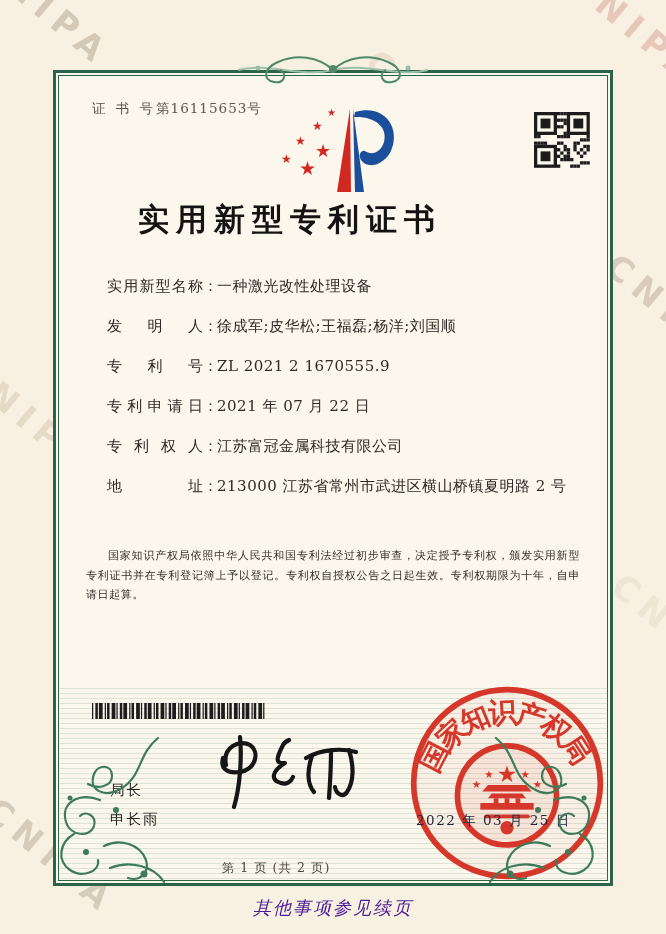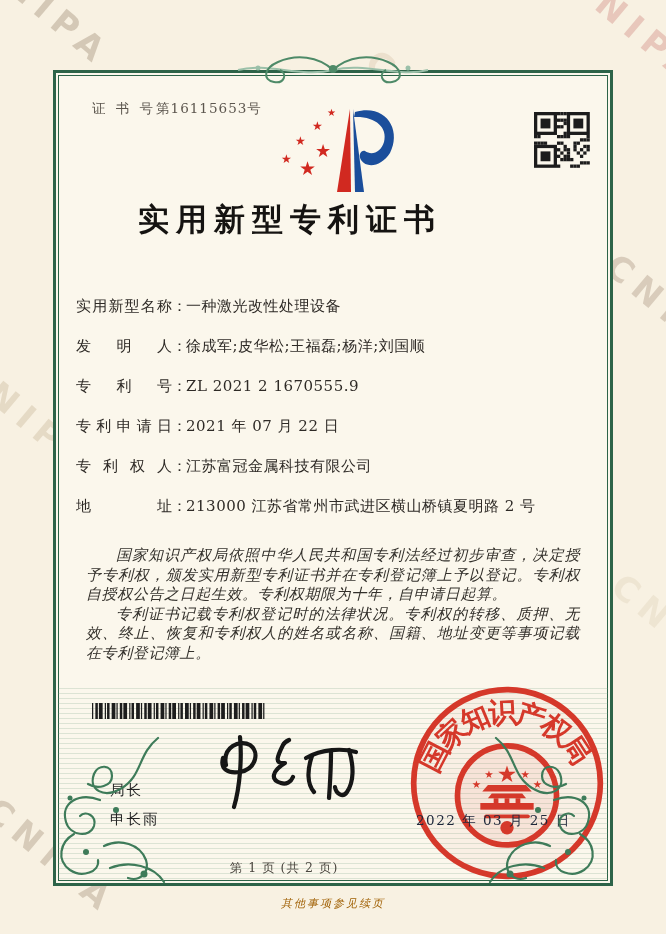--- a/index.html
+++ b/index.html
@@ -28,49 +28,49 @@
   .cert-no{position:absolute;left:92px;top:100px;z-index:3;font-size:13.5px;color:#5c564e;letter-spacing:3px;}
   .cert-no .num{letter-spacing:1px;}
   .logo{position:absolute;left:279px;top:102px;width:125px;height:96px;z-index:3;}
   .logo .st{position:absolute;color:#d12920;line-height:1;}
   .qr{position:absolute;left:533px;top:112px;width:58px;height:56px;z-index:3;}
   .title{
     position:absolute;left:0;top:199px;width:580px;text-align:center;z-index:3;
     font-size:31px;font-weight:bold;letter-spacing:7px;color:#151311;
   }
   
-  .fields{position:absolute;left:76px;top:277px;width:500px;z-index:3;margin-top:20px;}
+  .fields{position:absolute;left:107px;top:277px;width:500px;z-index:3;}
   .frow{margin-bottom:24px;font-size:15px;color:#2e2a26;white-space:nowrap;height:16px;}
   .flabel{display:inline-block;width:96px;text-align:justify;text-align-last:justify;vertical-align:top;}
   .fcolon{display:inline-block;width:14px;}
   .fvalue{letter-spacing:0.5px;}
   .frow .pair2{margin-left:30px;}
   .frow .pair2 .flabel{width:80px;}
   
   .legal{position:absolute;left:86px;top:546px;width:494px;z-index:3;
-    font-size:15px;line-height:19.5px;color:#33302b;font-style:italic;letter-spacing:0.6px;text-align:justify;}
+    font-size:11px;line-height:19.5px;color:#33302b;letter-spacing:0.6px;text-align:justify;}
   .legal p{margin:0;text-indent:2em;}
   
   .barcode{position:absolute;left:92px;top:703px;width:175px;height:16px;z-index:3;}
   .barcode svg rect{fill:#1d1d1d;}
   .signer{position:absolute;left:110px;top:753px;z-index:3;
     font-family:"DejaVu Sans","Liberation Sans",sans-serif;font-size:14.5px;color:#242424;margin-top:28px;}
   .signer div{margin-bottom:10px;letter-spacing:2px;}
   .signature{position:absolute;left:188px;top:731px;z-index:3;}
   
   .seal{position:absolute;left:407px;top:683px;width:200px;height:200px;z-index:4;}
   .seal-date{
     position:absolute;left:416px;top:812px;z-index:5;font-size:13.5px;color:#20293c;
     letter-spacing:1.5px;white-space:nowrap;
   }
   
-  .page-no{position:absolute;left:8px;top:860px;width:552px;text-align:center;z-index:3;
+  .page-no{position:absolute;left:0;top:860px;width:552px;text-align:center;z-index:3;
     font-size:12.5px;color:#4a463f;letter-spacing:1px;}
   .footer-note{position:absolute;left:0;top:896px;width:666px;text-align:center;z-index:3;
-    font-size:11px;color:#a16207;font-style:italic;letter-spacing:2px;font-family:Liberation Serif, serif;}
+    font-size:18px;color:#4c1d95;font-style:italic;letter-spacing:2px;font-family:Liberation Serif, serif;}
   
   .orn{position:absolute;z-index:6;pointer-events:none;}
   .orn.tl{left:228px;top:52px;}
   .orn.bl{left:46px;top:734px;}
   .orn.br{left:478px;top:734px;transform:scaleX(-1);}
 </style>
 </head>
 <body>
 
 <div class="wm" style="left:-34px;top:-12px;color:rgba(168,150,128,0.45);">CNIPA</div>
@@ -195,21 +195,20 @@
   <div class="frow">
     <span class="flabel">专利权人</span><span class="fcolon">：</span><span class="fvalue">江苏富冠金属科技有限公司</span>
   </div>
   <div class="frow">
     <span class="flabel">地址</span><span class="fcolon">：</span><span class="fvalue">213000 江苏省常州市武进区横山桥镇夏明路 2 号</span>
   </div>
 </div>
 
 <div class="legal">
   <p>国家知识产权局依照中华人民共和国专利法经过初步审查，决定授予专利权，颁发实用新型专利证书并在专利登记簿上予以登记。专利权自授权公告之日起生效。专利权期限为十年，自申请日起算。</p>
-  <p>专利证书记载专利权登记时的法律状况。专利权的转移、质押、无效、终止、恢复和专利权人的姓名或名称、国籍、地址变更等事项记载在专利登记簿上。</p>
 </div>
 
 <div class="barcode">
   <svg id="barcode" width="175" height="16" viewBox="0 0 175 16">
       <rect x="0" y="0" width="1.25" height="16"></rect>
       <rect x="3.35" y="0" width="2.5" height="16"></rect>
       <rect x="6.9" y="0" width="3.75" height="16"></rect>
       <rect x="12.75" y="0" width="1.25" height="16"></rect>
       <rect x="15.05" y="0" width="2.5" height="16"></rect>
       <rect x="19.65" y="0" width="3.75" height="16"></rect>

